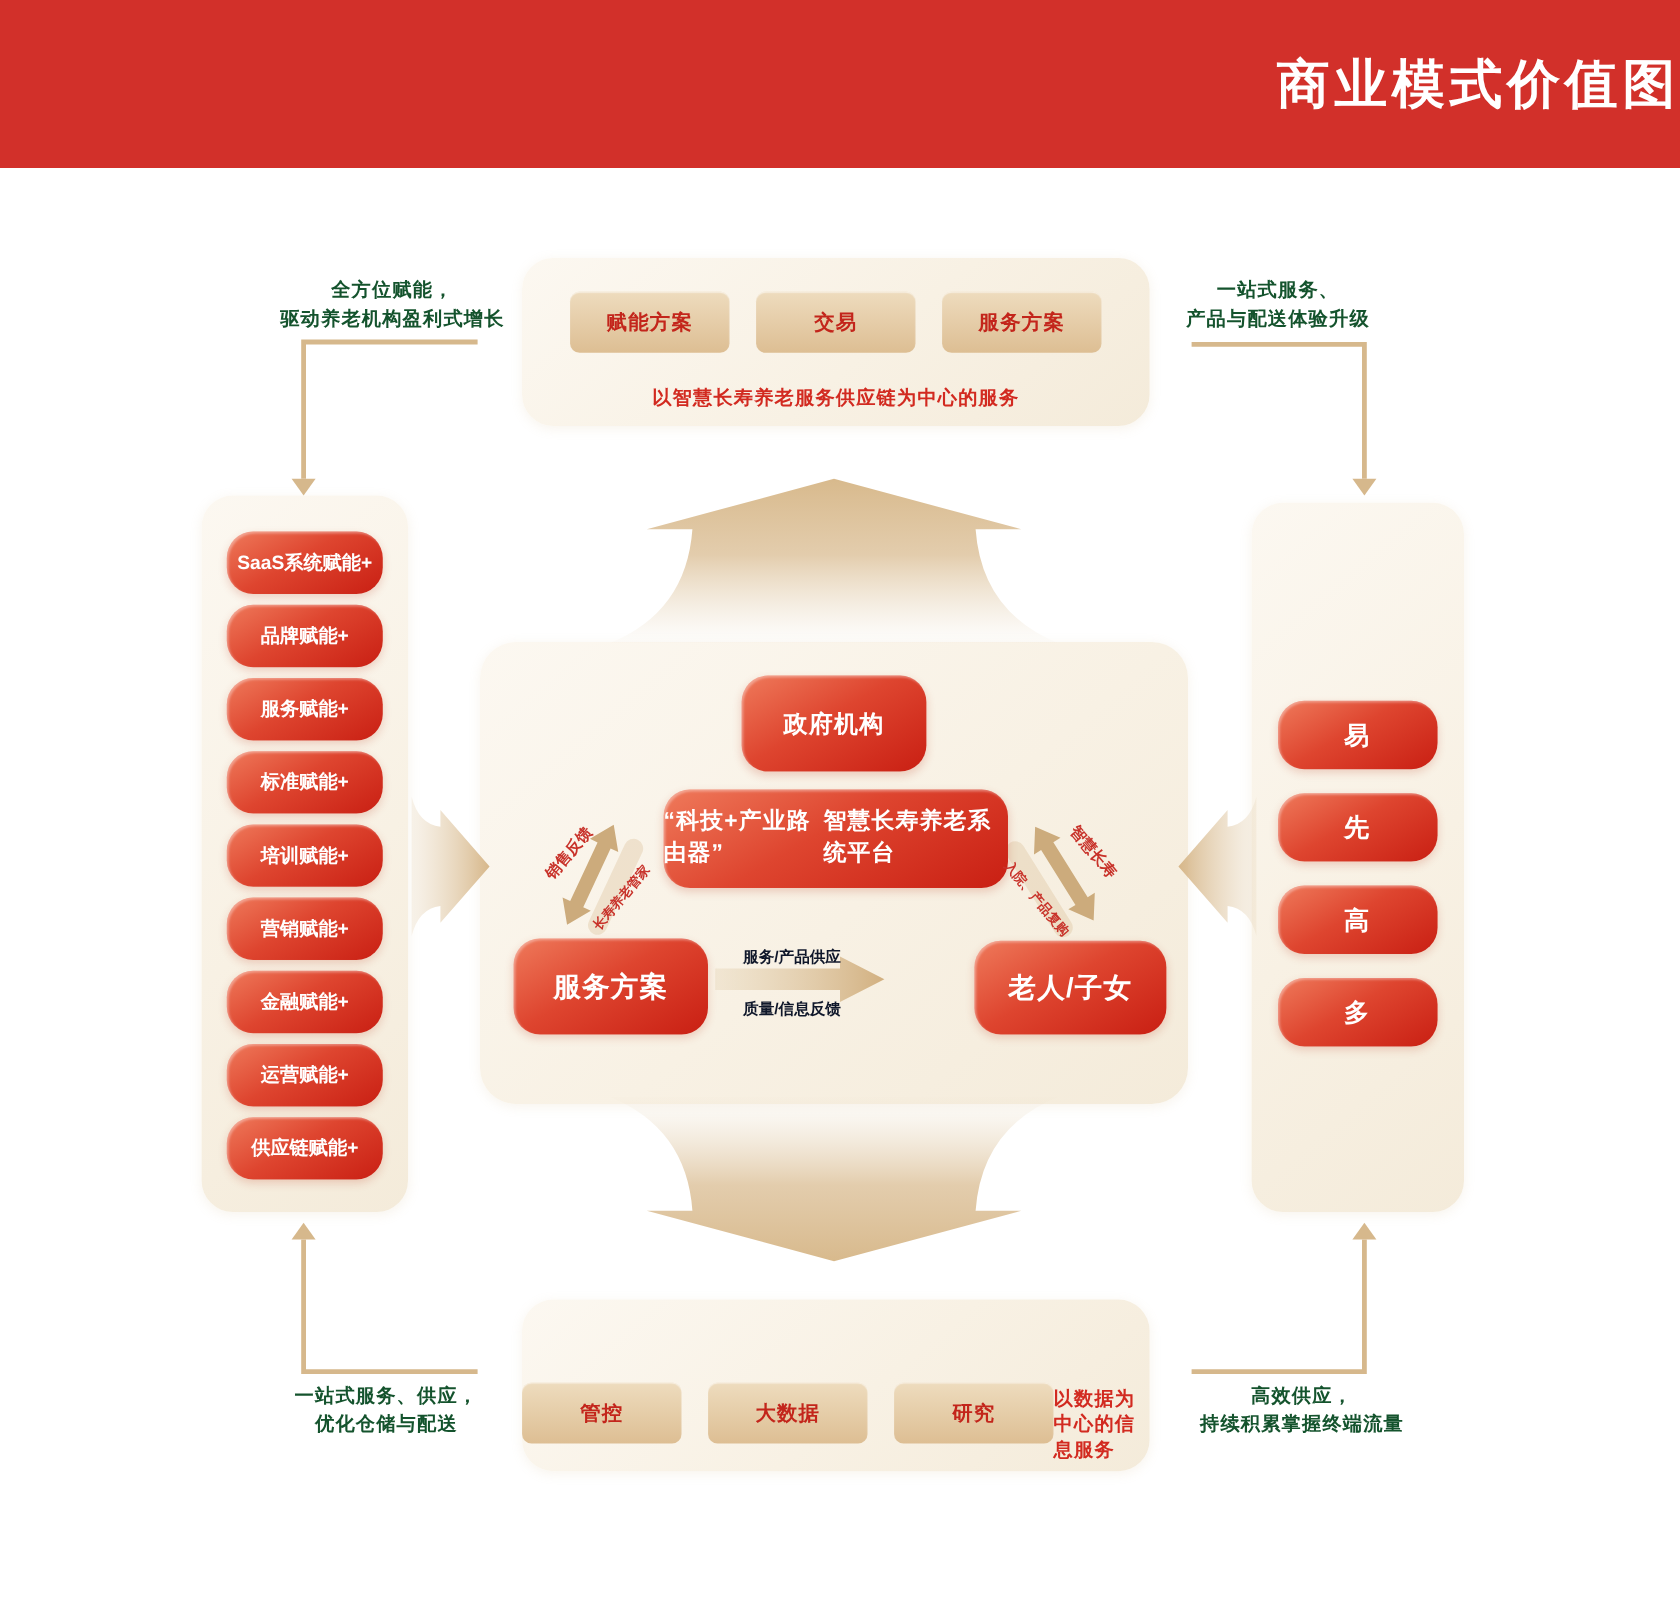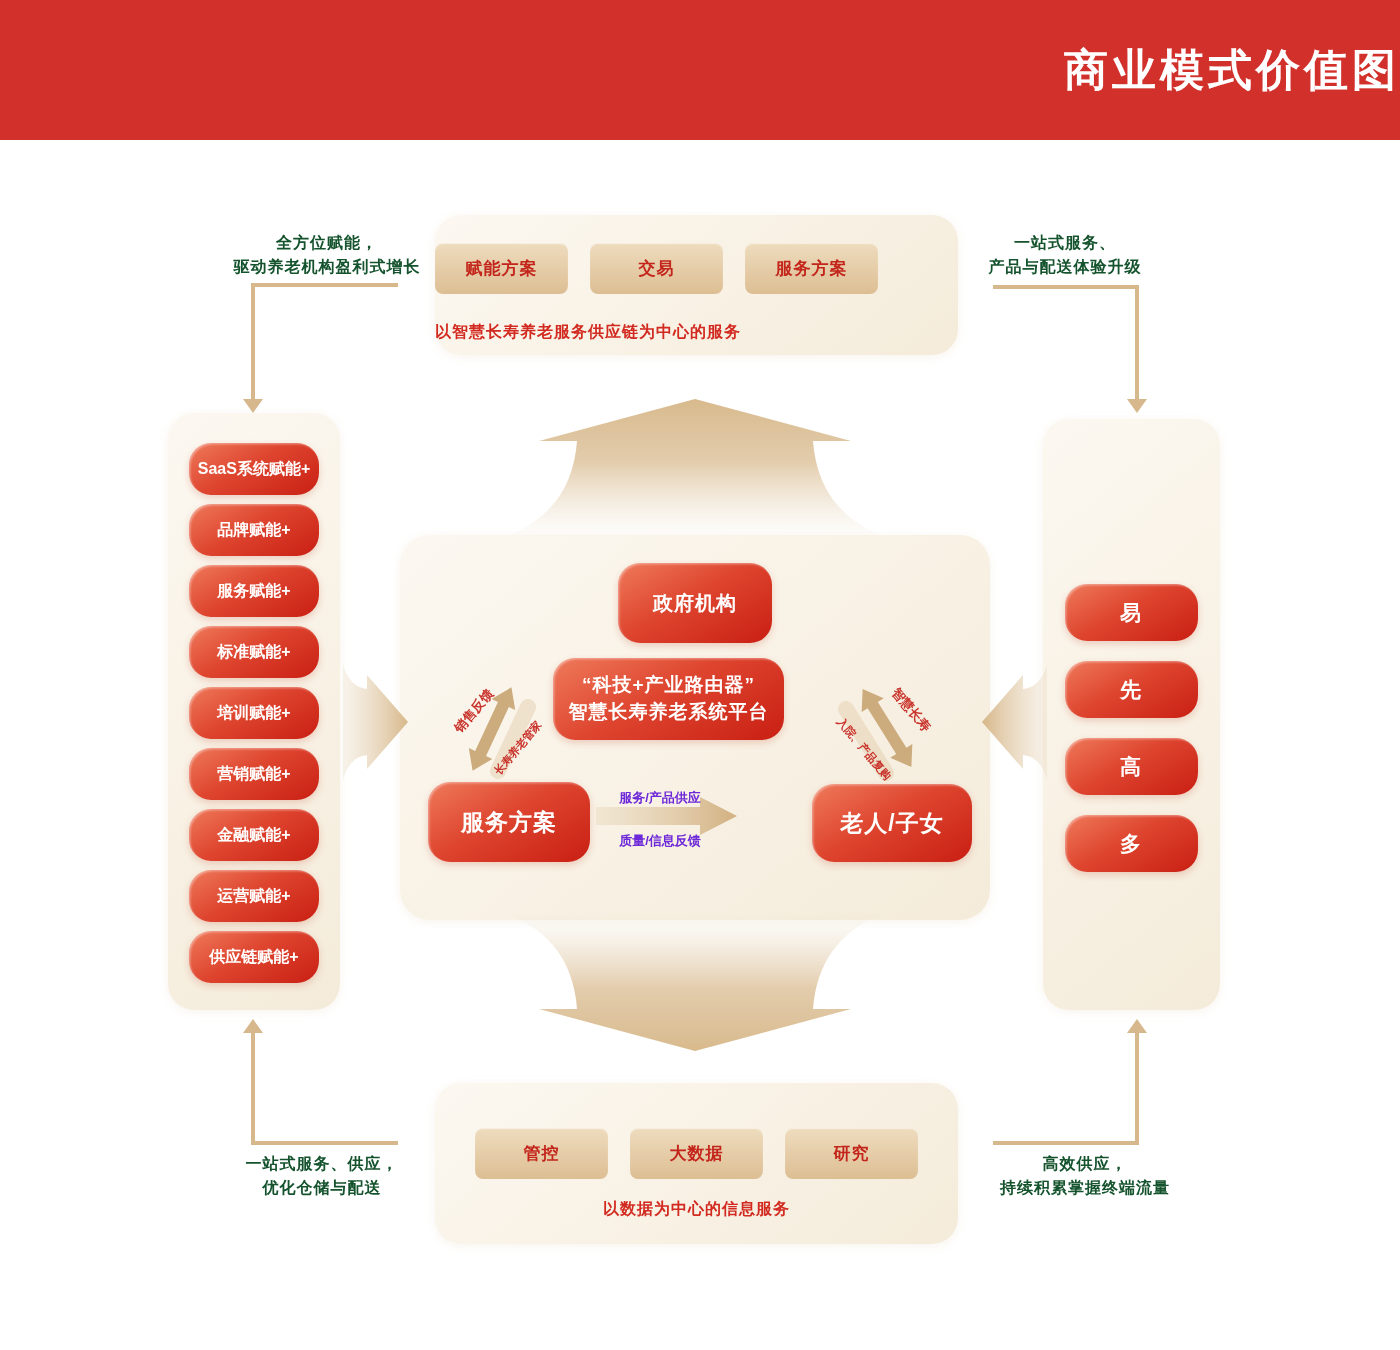--- a/index.html
+++ b/index.html
@@ -15,23 +15,23 @@
   .header h1{
     margin:0;color:#ffffff;font-size:44px;font-weight:bold;letter-spacing:4px;
   }
   
   .panel{
     position:absolute;z-index:2;border-radius:26px;
     background:linear-gradient(140deg,#FCF8F1 0%,#F8F1E4 55%,#F4EBDA 100%);
     box-shadow:0 2px 10px rgba(205,175,125,.14);
   }
   .top-panel{left:435px;top:215px;width:523px;height:140px;
-    display:flex;flex-direction:column;padding-top:28px;box-sizing:border-box;}
-  .bottom-panel{left:435px;top:1083px;width:523px;height:161px;
-    display:flex;flex-direction:column;align-items:center;padding-top:45px;box-sizing:border-box;}
+    display:flex;flex-direction:column;align-items:center;padding-top:28px;box-sizing:border-box;}
+  .bottom-panel{left:435px;top:1083px;width:523px;height:143px;
+    display:flex;flex-direction:row;align-items:center;padding-top:45px;box-sizing:border-box;}
   .tan-row{display:flex;gap:22px;}
   .tan-btn{
     width:133px;height:51px;border-radius:8px;
     background:linear-gradient(180deg,#EEDCBE 0%,#DDBE93 100%);
     color:#C3251B;font-weight:bold;font-size:17px;
     display:flex;align-items:center;justify-content:center;letter-spacing:1px;
     box-shadow:inset 0 1px 1px rgba(255,255,255,.6);
   }
   .panel-caption{margin-top:28px;color:#D22A20;font-weight:bold;font-size:16px;letter-spacing:1px;}
   .bottom-panel .panel-caption{margin-top:20px;}
@@ -48,42 +48,42 @@
     display:flex;align-items:center;justify-content:center;
   }
   .left-panel .red-btn{width:130px;height:52px;font-size:16px;flex:none;}
   .right-panel .red-btn{width:133px;height:57px;font-size:21px;flex:none;letter-spacing:2px;}
 
   .center-panel{left:400px;top:535px;width:590px;height:385px;border-radius:30px;}
 
   
   .node{position:absolute;z-index:4;}
   .gov-node{left:618px;top:563px;width:154px;height:80px;font-size:20px;letter-spacing:1px;}
-  .platform-node{left:553px;top:658px;width:231px;height:82px;font-size:19px;
-    flex-direction:column;line-height:1.4;letter-spacing:1px;}
+  .platform-node{left:553px;top:658px;width:287px;height:82px;font-size:19px;
+    line-height:1.4;letter-spacing:1px;}
   .org-node{left:428px;top:782px;width:162px;height:80px;font-size:23px;letter-spacing:1px;}
   .elder-node{left:812px;top:784px;width:160px;height:78px;font-size:23px;letter-spacing:1px;}
 
   
   .overlay{position:absolute;left:0;top:0;z-index:3;pointer-events:none;}
 
   
   .anno{
     position:absolute;z-index:4;width:280px;text-align:center;
     color:#14532d;font-weight:bold;font-size:16px;line-height:1.5;letter-spacing:1px;
   }
   .anno-tl{left:187px;top:231px;}
   .anno-tr{left:925px;top:231px;}
   .anno-bl{left:182px;top:1152px;}
   .anno-br{left:945px;top:1152px;}
 
   
   .flow-label{
     position:absolute;z-index:4;width:160px;text-align:center;
-    color:#6d28d9;font-weight:bold;font-size:13px;white-space:nowrap;
+    color:#0f172a;font-weight:bold;font-size:13px;white-space:nowrap;
   }
   .flow-supply{left:580px;top:789px;}
   .flow-feedback{left:580px;top:832px;}
 
   .diag-label{
     position:absolute;z-index:4;color:#C8322A;font-weight:bold;white-space:nowrap;
   }
   .diag-sales{left:474px;top:711px;font-size:13px;transform:translate(-50%,-50%) rotate(-50deg);}
   .diag-care{left:518px;top:748px;font-size:11px;transform:translate(-50%,-50%) rotate(-50deg);}
   .diag-smart{left:911px;top:710px;font-size:13px;transform:translate(-50%,-50%) rotate(50deg);}

